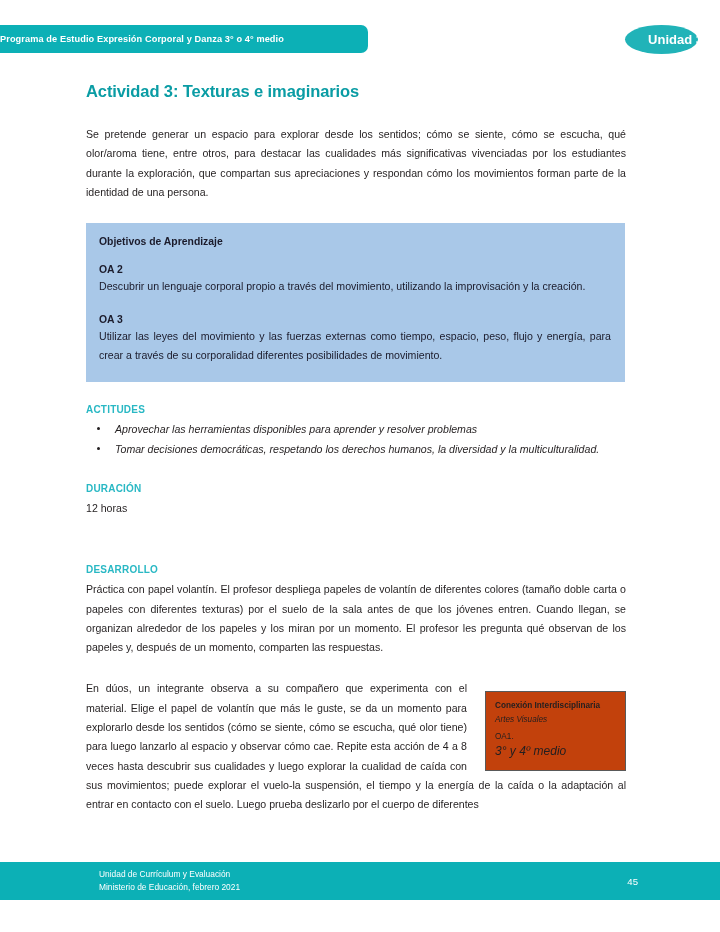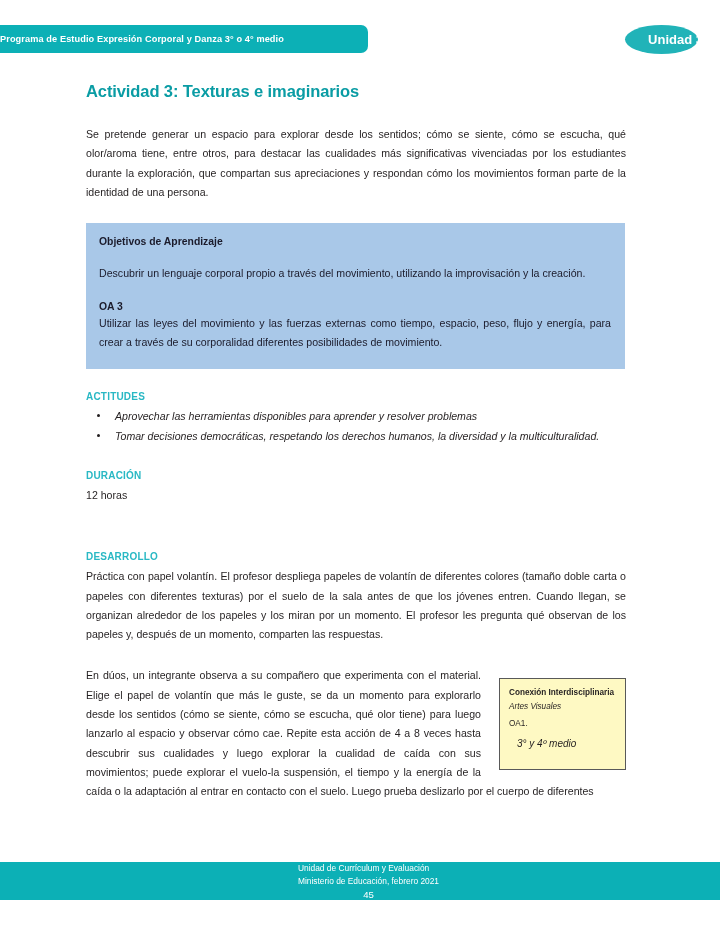--- a/index.html
+++ b/index.html
@@ -144,48 +144,48 @@
 
   .duration-wrap { margin-top: 24px; }
   .desarrollo-wrap { margin-top: 46px; }
 
   .dev-para { margin-top: 22px; }
   .dev-para-first { margin-top: 26px; }
 
   
   .conexion-box {
     float: right;
-    width: 127px;
+    width: 141px;
     border: 1px solid #595959;
     padding: 8px 9px 11px 9px;
     margin: 12px 0 4px 18px;
-    background: #fef9c3;
+    background: #c2410c;
     box-sizing: border-box;
   }
   .conexion-title {
     font-size: 8.2px;
     font-weight: bold;
     margin: 0 0 2px 0;
     line-height: 1.35;
   }
   .conexion-sub {
     font-size: 8.2px;
     font-style: italic;
     margin: 0 0 6px 0;
     line-height: 1.35;
   }
   .conexion-oa {
     font-size: 8.2px;
     margin: 0 0 1px 0;
     line-height: 1.35;
   }
   .conexion-level {
-    font-size: 10px;
+    font-size: 12px;
     font-style: italic;
-    margin: 8px;
+    margin: 0;
     line-height: 1.35;
   }
   .clearfix::after { content: ""; display: block; clear: both; }
 
   
   .footer-bar {
     position: absolute;
     left: 0;
     bottom: 32px;
     width: 720px;
@@ -194,21 +194,20 @@
   }
   .footer-inner {
     position: absolute;
     left: 99px;
     right: 82px;
     top: 0;
     bottom: 0;
     display: flex;
     align-items: center;
     justify-content: space-between;
-    flex-direction: column;
   }
   .footer-left {
     color: #ffffff;
     font-size: 8.4px;
     line-height: 1.55;
   }
   .footer-page {
     color: #ffffff;
     font-size: 9.6px;
   }
@@ -228,20 +227,21 @@
   <h1 class="activity-title">Actividad 3: Texturas e imaginarios</h1>
 
   <div>
     <p class="body">Se pretende generar un espacio para explorar desde los sentidos; cómo se siente, cómo se escucha, qué olor/aroma tiene, entre otros, para destacar las cualidades más significativas vivenciadas por los estudiantes durante la exploración, que compartan sus apreciaciones y respondan cómo los movimientos forman parte de la identidad de una persona.</p>
   </div>
 
   <div class="oa-box">
     <div class="oa-box-title">Objetivos de Aprendizaje</div>
 
     <div class="oa-item">
+      <div class="oa-code">OA 2</div>
       <p class="oa-text">Descubrir un lenguaje corporal propio a través del movimiento, utilizando la improvisación y la creación.</p>
     </div>
 
     <div class="oa-item">
       <div class="oa-code">OA 3</div>
       <p class="oa-text">Utilizar las leyes del movimiento y las fuerzas externas como tiempo, espacio, peso, flujo y energía, para crear a través de su corporalidad diferentes posibilidades de movimiento.</p>
     </div>
   </div>
 
   <div class="attitudes-wrap">

